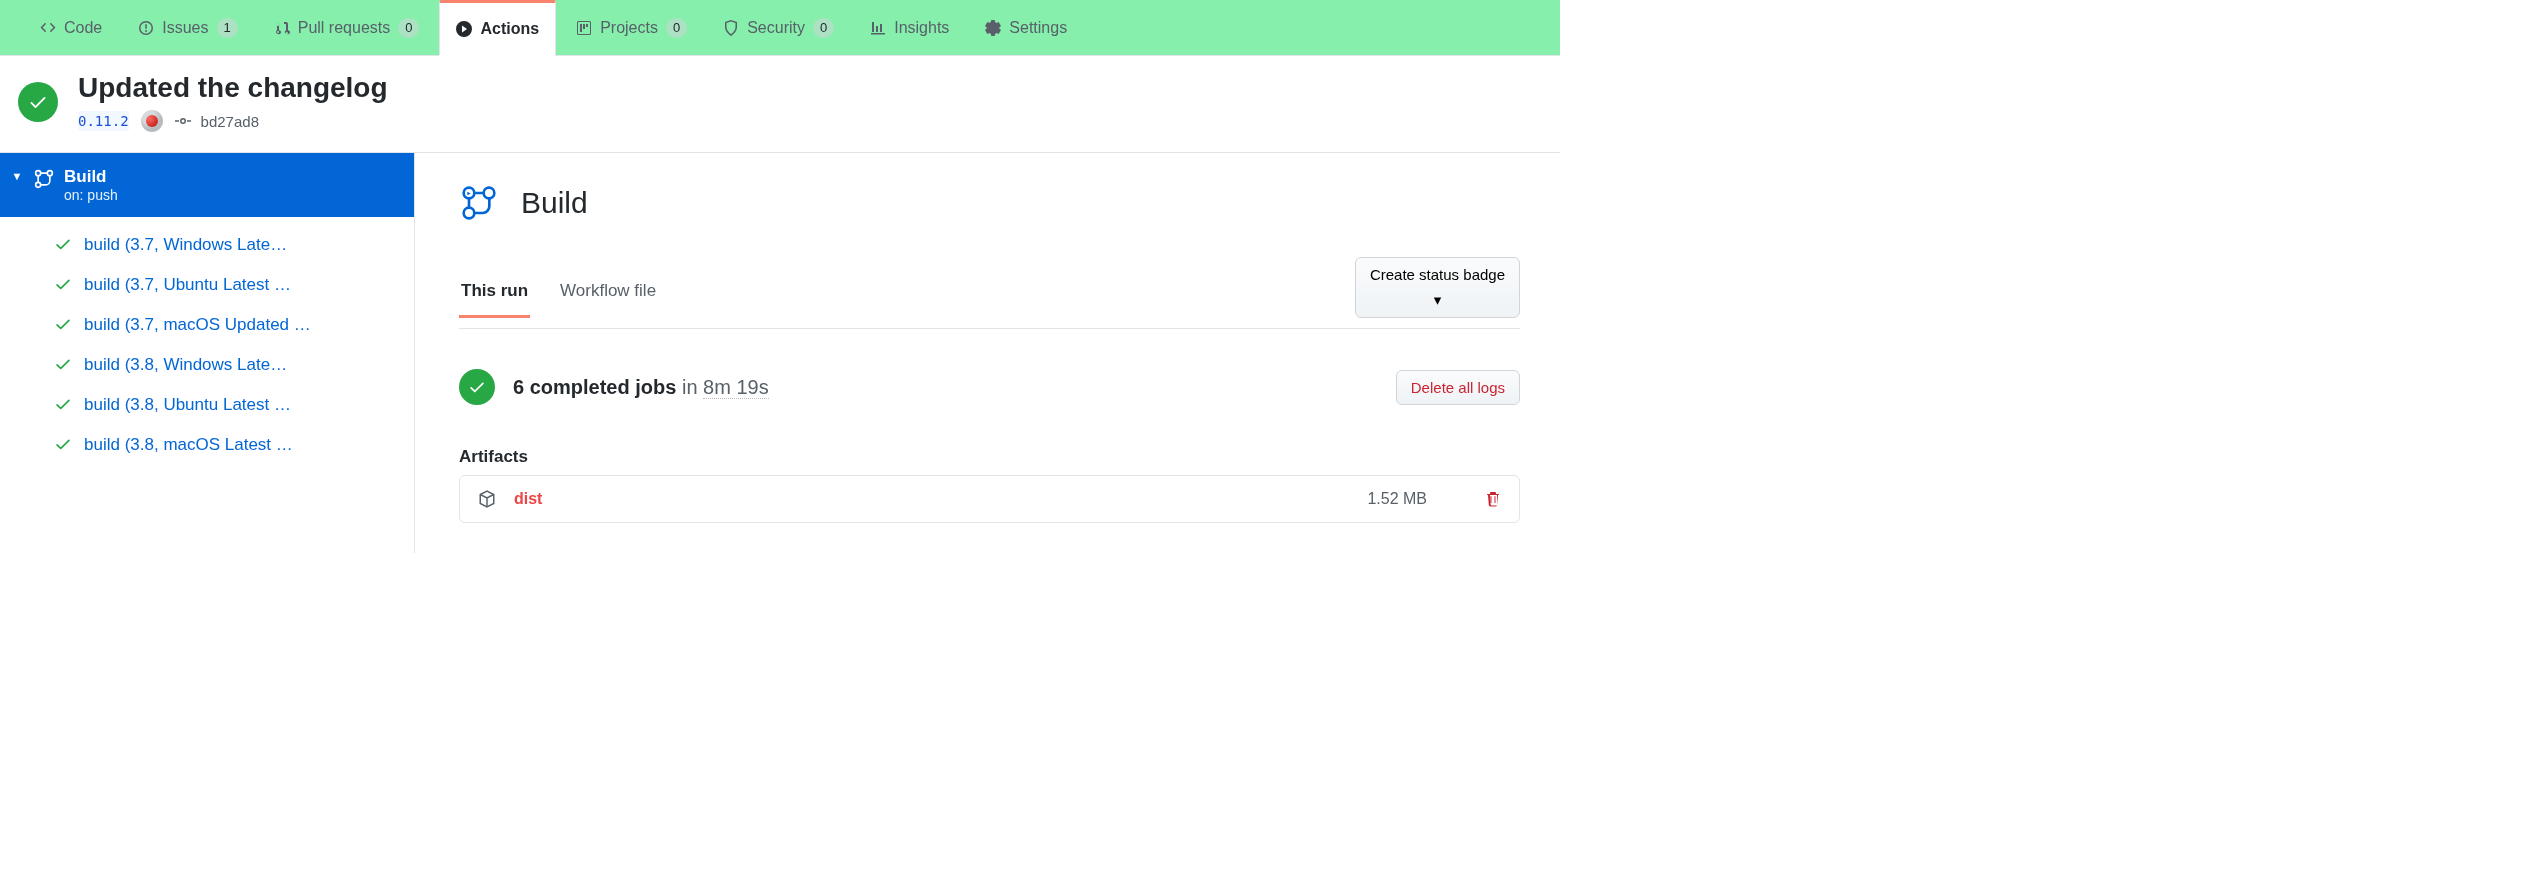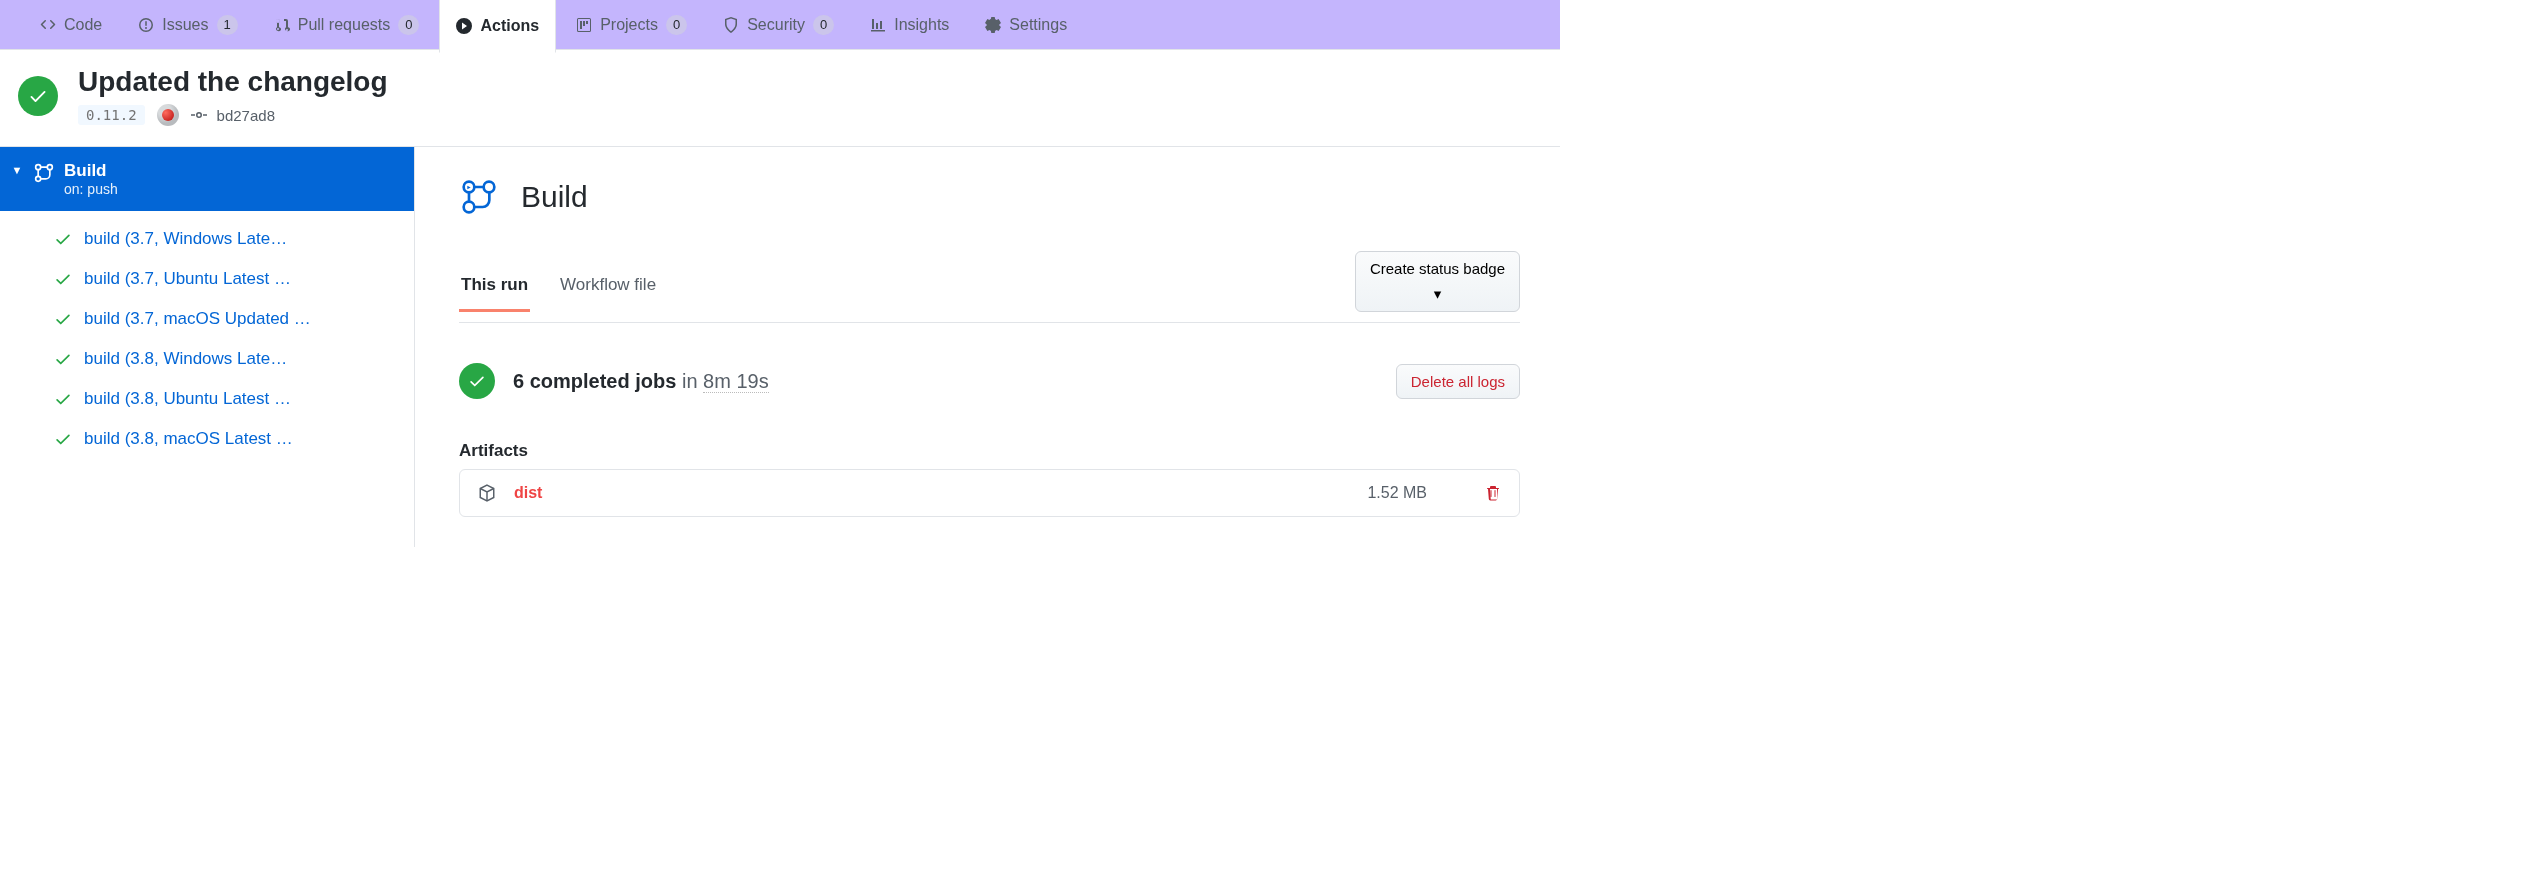--- a/index.html
+++ b/index.html
@@ -7,23 +7,23 @@
     font-family: -apple-system, BlinkMacSystemFont, "Segoe UI", Helvetica, Arial, sans-serif;
     font-size: 14px;
     color: #24292e;
     background: #fff;
     width: 1560px;
   }
   
   .repo-tabs {
     display: flex;
     align-items: center;
-    background: #c4b5fd;
+    background: #86efac;
     border-bottom: 1px solid #e1e4e8;
-    height: 50px;
+    height: 56px;
     padding-left: 24px;
     gap: 4px;
   }
   .repo-tab {
     display: flex;
     align-items: center;
     gap: 8px;
     padding: 0 16px;
     height: 56px;
     color: #586069;
@@ -68,22 +68,22 @@
     display: flex; align-items: center; justify-content: center;
     flex-shrink: 0;
   }
   .status-success { background:#28a745; color:#fff; }
   .run-header-titles h2 { font-size: 28px; font-weight: 600; margin-bottom: 6px; }
   .run-meta { display:flex; align-items:center; gap:12px; }
   .tag-label {
     font-family: SFMono-Regular, Consolas, monospace;
     font-size: 14px;
     background:#f1f8ff;
-    color:#737373;
-    padding:2px 8px;
+    color:#1d4ed8;
+    padding:2px 0;
     border-radius:3px;
   }
   .avatar-ball {
     width:22px; height:22px; border-radius:50%;
     background: radial-gradient(circle at 35% 30%, #d7dadc 0 30%, #b8bbbe 60% 100%);
     display:flex; align-items:center; justify-content:center;
     overflow:hidden;
   }
   .avatar-ball::after {
     content:""; width:12px; height:12px; border-radius:50%;
@@ -105,21 +105,21 @@
     display:flex;
     align-items:flex-start;
     gap:10px;
   }
   .wf-row .disclosure { width:14px; text-align:center; font-size:11px; margin-top:3px; }
   .wf-row .wf-icon { margin-top:2px; }
   .wf-row .wf-labels .wf-name { font-size:17px; font-weight:600; }
   .wf-row .wf-labels .wf-trigger { font-size:14px; opacity:.9;text-align:center; }
   .job-list { padding: 8px 0; }
   .job-item {
-    display:flex; align-items:center; gap:12px;
+    display:flex; gap:12px;
     padding: 10px 24px 10px 54px;
     cursor:pointer;
     font-size:17px;
     color:#0366d6;
   }
   .job-item .check { display:inline-flex; color:#28a745; }
   .job-item .job-name {
     white-space:nowrap; overflow:hidden; text-overflow:ellipsis;
     max-width: 300px;
   }

